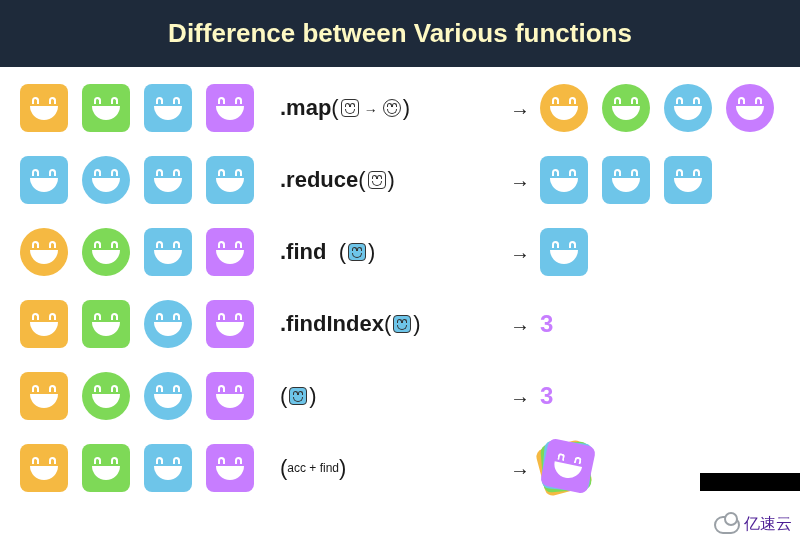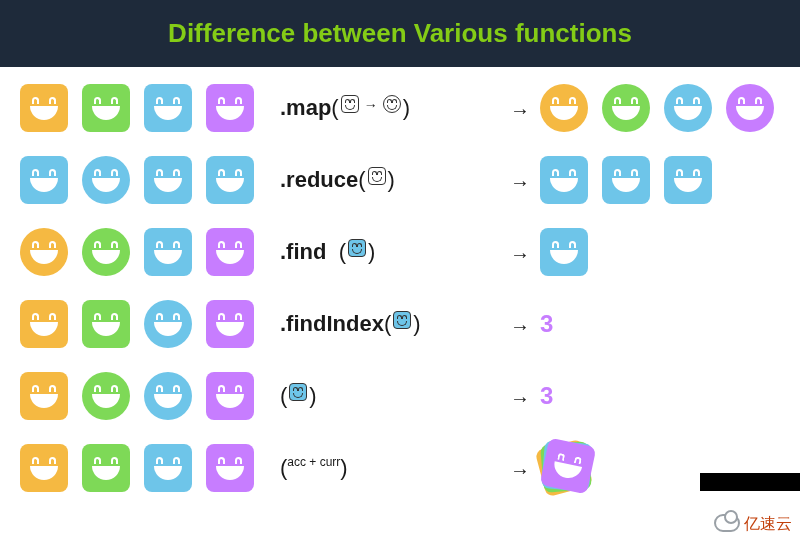--- a/index.html
+++ b/index.html
@@ -1,50 +1,50 @@
 <!DOCTYPE html>
 <html><head>
 <meta charset="utf-8">
 <style>
 *{margin:0;padding:0;box-sizing:border-box}
 body{width:800px;height:543px;font-family:-apple-system,BlinkMacSystemFont,'Segoe UI',Arial,sans-serif;background:#fff;overflow:hidden}
-.header{background:#1e2a3a;color:#84cc16;text-align:center;padding:18px 0;font-size:26px;font-weight:700}
+.header{background:#1e2a3a;color:#fef9c3;text-align:center;padding:18px 0;font-size:26px;font-weight:700}
 .content{padding:16px 20px}
 .row{display:flex;align-items:center;margin-bottom:22px;height:50px}
 .inputs{display:flex;gap:14px;width:260px}
 .emoji-sq{width:48px;height:48px;border-radius:8px;position:relative;display:flex;flex-direction:column;align-items:center;justify-content:center}
 .emoji-cr{width:48px;height:48px;border-radius:50%;position:relative;display:flex;flex-direction:column;align-items:center;justify-content:center}
 .orange{background:#f5b942}
 .green{background:#7ed957}
 .blue{background:#6ec5e9}
 .purple{background:#c77dff}
 .eyes{display:flex;gap:10px;margin-bottom:2px}
 .eye{width:7px;height:7px;border:2px solid #fff;border-bottom:none;border-radius:7px 7px 0 0}
 .mouth{width:28px;height:14px;background:#fff;border-radius:0 0 28px 28px}
-.func{font-size:22px;font-weight:700;color:#1a1a1a;width:220px;display:flex;align-items:flex-start;white-space:nowrap}
+.func{font-size:22px;font-weight:700;color:#1a1a1a;width:220px;display:flex;align-items:center;white-space:nowrap}
 .func .paren{font-weight:400}
 .mini-emoji{display:inline-block;width:18px;height:18px;border:1.5px solid #333;border-radius:4px;position:relative;vertical-align:middle;margin:0 2px}
 .mini-emoji.round{border-radius:50%}
 .mini-emoji::before{content:'';position:absolute;top:3px;left:3px;width:3px;height:3px;border:1px solid #333;border-bottom:none;border-radius:3px 3px 0 0}
 .mini-emoji::after{content:'';position:absolute;top:3px;right:3px;width:3px;height:3px;border:1px solid #333;border-bottom:none;border-radius:3px 3px 0 0}
 .mini-mouth{position:absolute;bottom:2px;left:50%;transform:translateX(-50%);width:10px;height:5px;border:1px solid #333;border-top:none;border-radius:0 0 10px 10px}
 .mini-blue{background:#6ec5e9}
 .arrow-small{font-size:14px;margin:0 3px;font-weight:400}
 .arrow{font-size:20px;color:#1a1a1a;width:40px;text-align:center}
 .outputs{display:flex;gap:14px;align-items:center}
 .result-num{font-size:24px;font-weight:700;color:#c77dff}
 .stacked{position:relative;width:52px;height:52px}
 .stacked .layer{position:absolute;width:48px;height:48px;border-radius:8px}
 .stacked .l1{background:#f5b942;transform:rotate(-15deg);top:2px;left:0}
 .stacked .l2{background:#7ed957;transform:rotate(-5deg);top:1px;left:2px}
 .stacked .l3{background:#6ec5e9;transform:rotate(5deg);top:0;left:3px}
 .stacked .l4{background:#c77dff;transform:rotate(12deg);top:0;left:4px;display:flex;flex-direction:column;align-items:center;justify-content:center}
 .param{font-size:12px;font-weight:400}
 .blackbar{position:absolute;right:0;bottom:52px;width:100px;height:18px;background:#000}
-.watermark{position:absolute;right:8px;bottom:8px;display:flex;gap:4px;color:#c2410c;font-size:16px}
+.watermark{position:absolute;right:8px;bottom:8px;display:flex;align-items:center;gap:4px;color:#4c1d95;font-size:16px}
 .cloud{width:26px;height:18px;border:2px solid #9aa0a6;border-radius:12px;position:relative;display:inline-block}
 .cloud::before{content:'';position:absolute;width:10px;height:10px;border:2px solid #9aa0a6;border-radius:50%;top:-6px;left:8px;background:#fff}
 </style>
 </head>
 <body>
 
 <div class="header">Difference between Various functions</div>
 
 <div class="content">
 
@@ -355,21 +355,21 @@
     <div class="emoji-sq purple">
           <div class="eyes">
             <div class="eye"></div>
             <div class="eye"></div>
           </div>
           <div class="mouth"></div>
         </div>
   </div>
   <div class="func">
         <span class="paren"> (</span>
-        <span class="param">acc + curr</span>
+        <span class="param">acc + find</span>
         <span class="paren">)</span>
       </div>
   <div class="arrow">→</div>
   <div class="outputs">
     <div class="stacked">
       <div class="layer l1"></div>
       <div class="layer l2"></div>
       <div class="layer l3"></div>
       <div class="layer l4">
             <div class="eyes">

